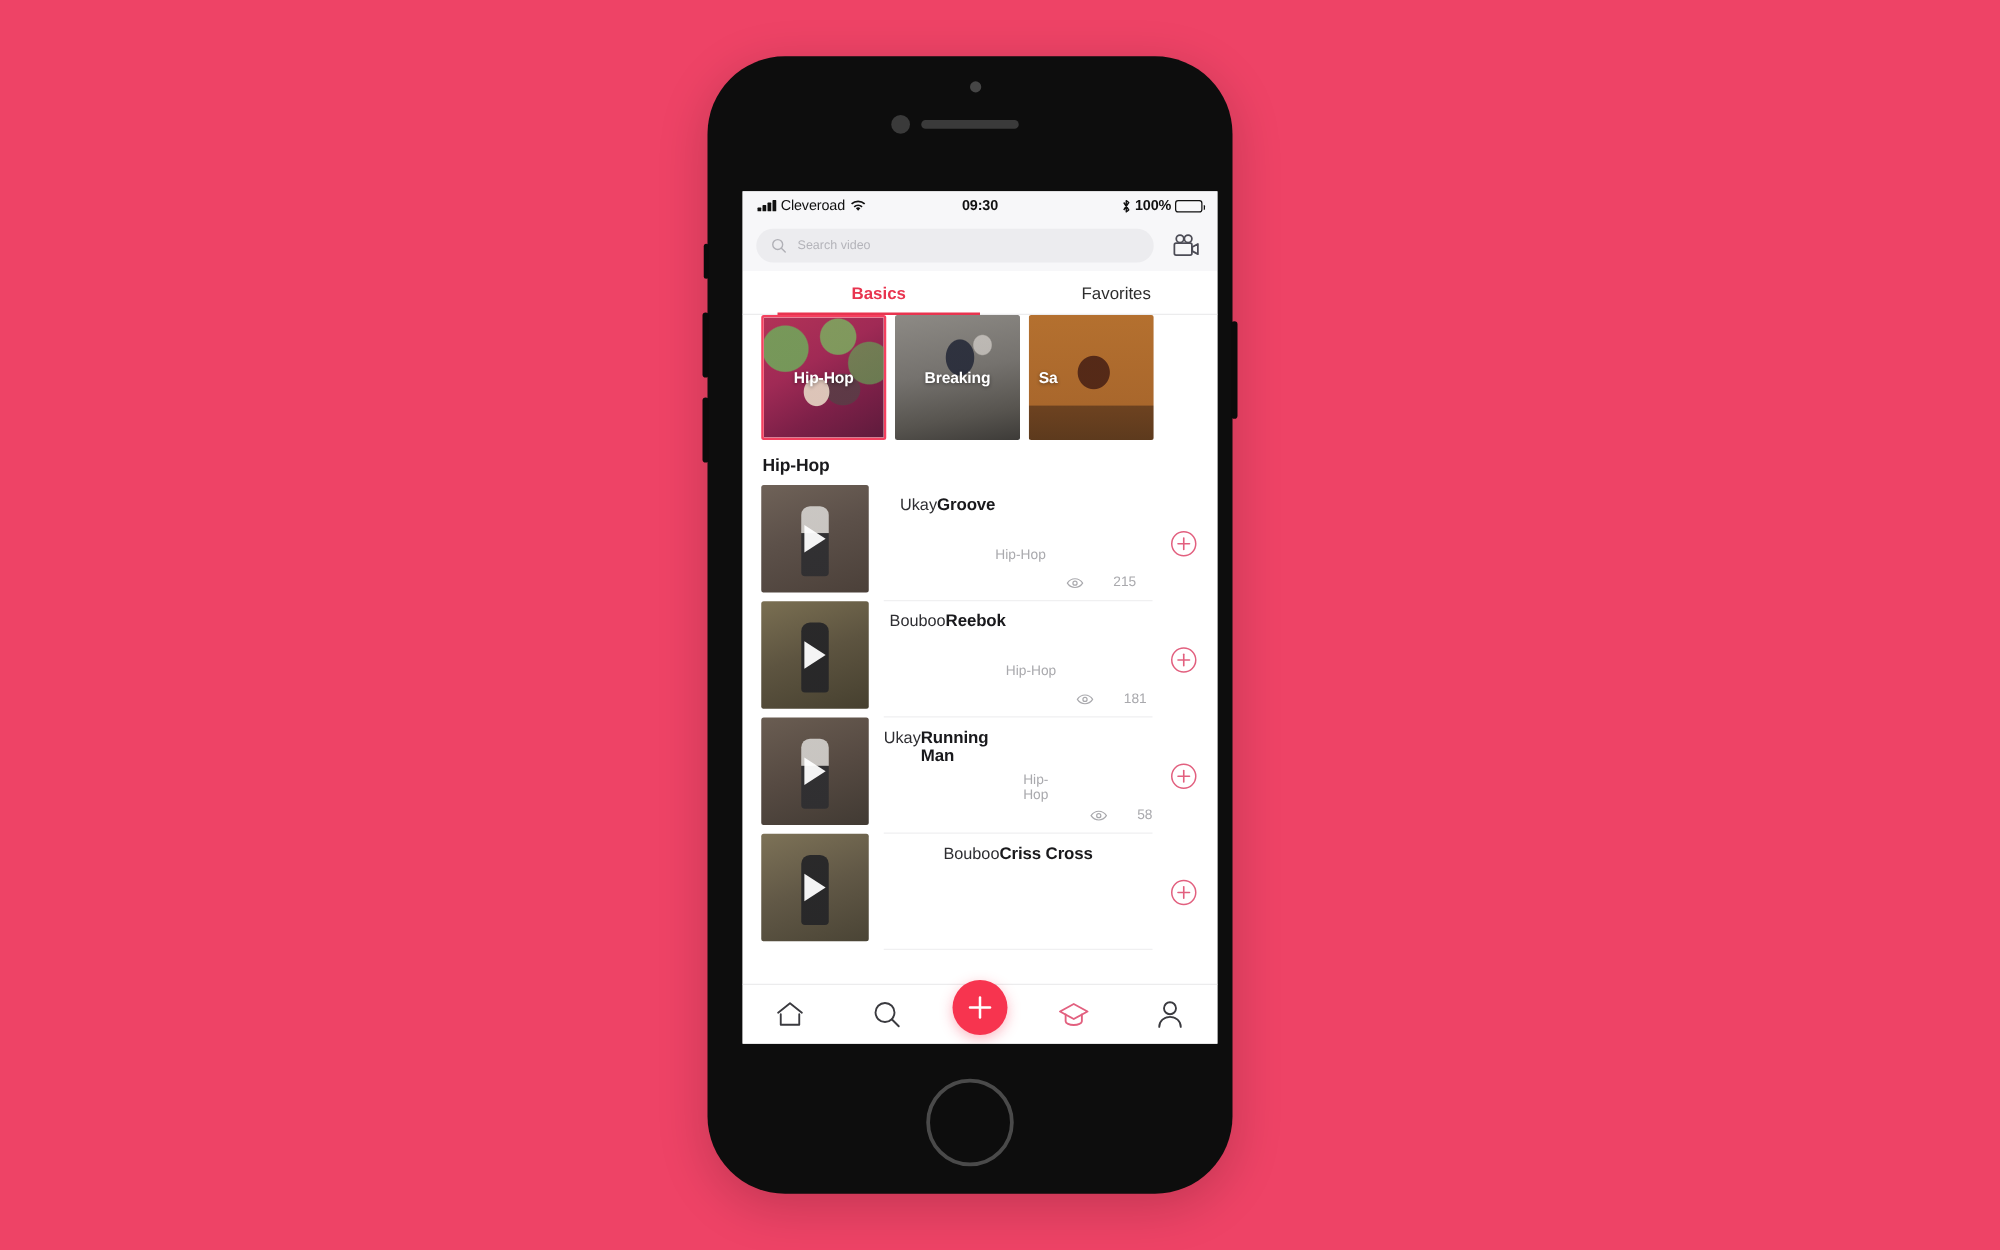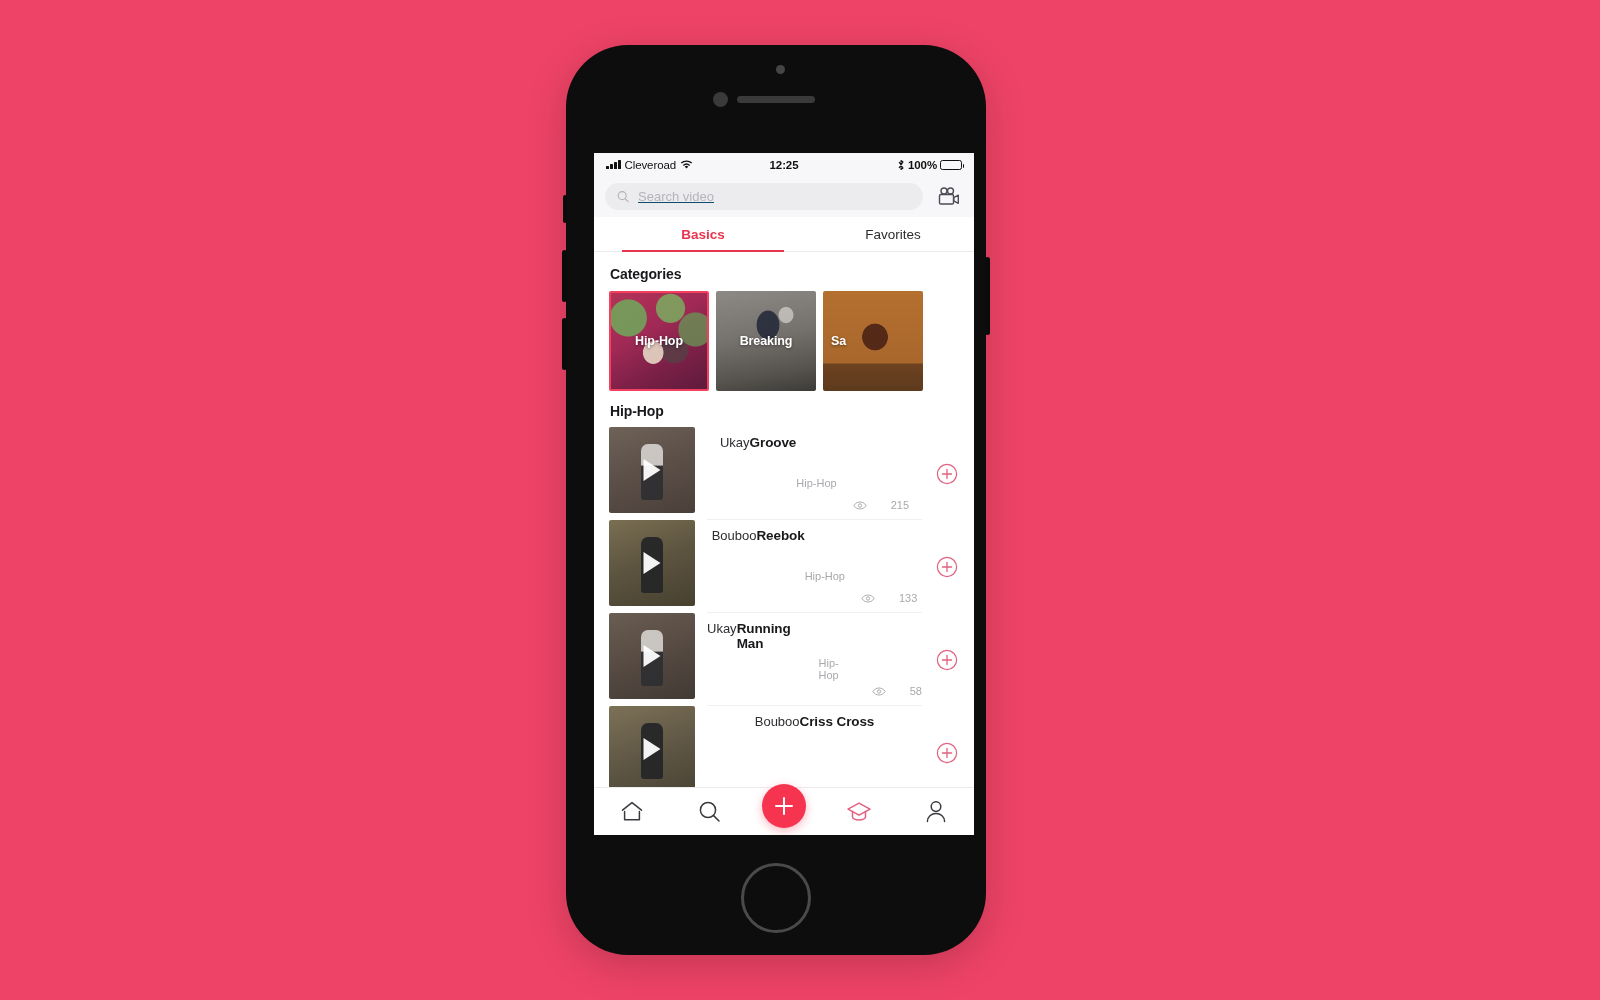--- a/index.html
+++ b/index.html
@@ -144,24 +144,23 @@
     display: flex;
     align-items: center;
     padding: 0 12px;
     gap: 9px;
   }
   .search-box input {
     border: none;
     background: transparent;
     outline: none;
     font-family: "Liberation Sans", sans-serif;
-    font-size: 13px;
+    font-size: 10px;
     color: #0c4a6e;
     width: 100%;
-    text-decoration: underline;
   }
   .search-box input::placeholder { color: #b4b4ba; }
 
   .cam-btn {
     width: 30px; height: 26px;
     display: flex; align-items: center; justify-content: center;
     cursor: pointer;
   }
 
   
@@ -401,21 +400,21 @@
             <i></i>
             <i></i>
         </span>
         <span class="carrier-name">Cleveroad</span>
         <svg width="13" height="10" viewBox="0 0 13 10">
           <path d="M6.5 8.6 4.7 6.6a2.8 2.8 0 0 1 3.6 0z" fill="#111"></path>
           <path d="M2.9 4.9a5.4 5.4 0 0 1 7.2 0l-.9 1a4.1 4.1 0 0 0-5.4 0z" fill="#111"></path>
           <path d="M.8 2.6a8.5 8.5 0 0 1 11.4 0l-.9 1a7.2 7.2 0 0 0-9.6 0z" fill="#111"></path>
         </svg>
       </div>
-      <div class="sb-center">12:25</div>
+      <div class="sb-center">09:30</div>
       <div class="sb-right">
         <svg width="8" height="12" viewBox="0 0 8 12">
           <path d="M2 3 6 9 4 10.5V1.5L6 3 2 9" stroke="#111" stroke-width="1.1" fill="none" stroke-linejoin="round"></path>
         </svg>
         <span>100%</span>
         <span class="battery-shell">
           <span class="battery-fill"></span>
           <span class="battery-tip"></span>
         </span>
       </div>
@@ -443,21 +442,20 @@
       <div class="tab active">
         <span>Basics</span>
       </div>
       <div class="tab">
         <span>Favorites</span>
       </div>
     </div>
 
     <div class="content">
 
-      <div class="section-title">Categories</div>
 
       <div class="cat-strip">
         <div class="cat-card selected">
           <span class="ph-hiphop"></span>
           <span class="cat-label">Hip-Hop</span>
         </div>
         <div class="cat-card">
           <span class="ph-breaking"></span>
           <span class="cat-label">Breaking</span>
         </div>
@@ -507,21 +505,21 @@
           <div class="vinfo">
             <div class="v-author">Bouboo</div>
             <div class="v-title">Reebok</div>
             <div class="v-meta">
               <span>Hip-Hop</span>
               <span class="v-views">
                 <svg width="14" height="9" viewBox="0 0 16 10">
                   <path d="M1 5c2-3 4.5-4 7-4s5 1 7 4c-2 3-4.5 4-7 4S3 8 1 5z" stroke="#a9a9ad" stroke-width="1.1" fill="none"></path>
                   <circle cx="8" cy="5" r="1.9" stroke="#a9a9ad" stroke-width="1.1" fill="none"></circle>
                 </svg>
-                <span>133</span>
+                <span>181</span>
               </span>
             </div>
           </div>
           <div class="add-btn">
             <svg width="22" height="22" viewBox="0 0 22 22">
               <circle cx="11" cy="11" r="9.6" stroke="#e2607f" stroke-width="1.2" fill="none"></circle>
               <line x1="11" y1="6.4" x2="11" y2="15.6" stroke="#e2607f" stroke-width="1.3" stroke-linecap="round"></line>
               <line x1="6.4" y1="11" x2="15.6" y2="11" stroke="#e2607f" stroke-width="1.3" stroke-linecap="round"></line>
             </svg>
           </div>

